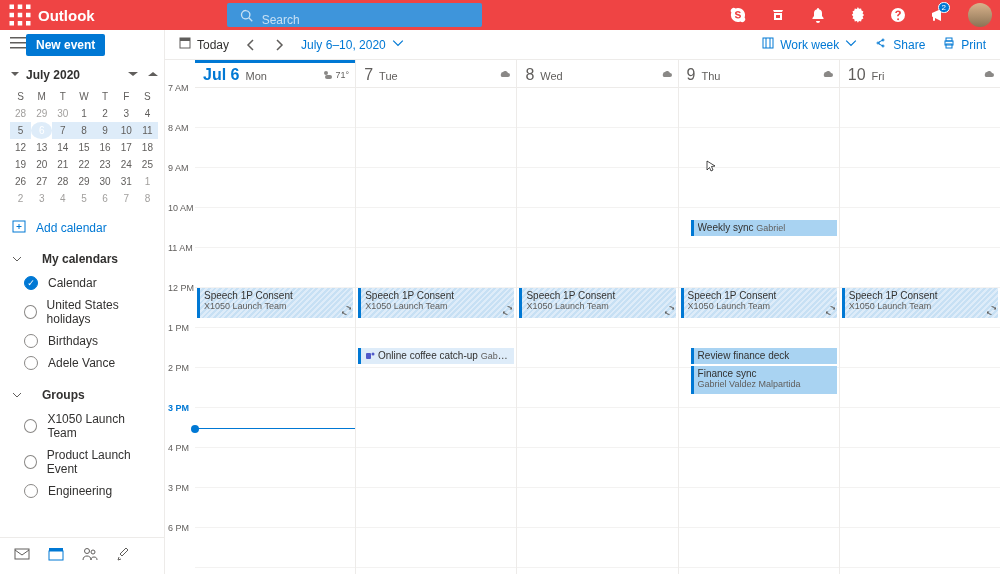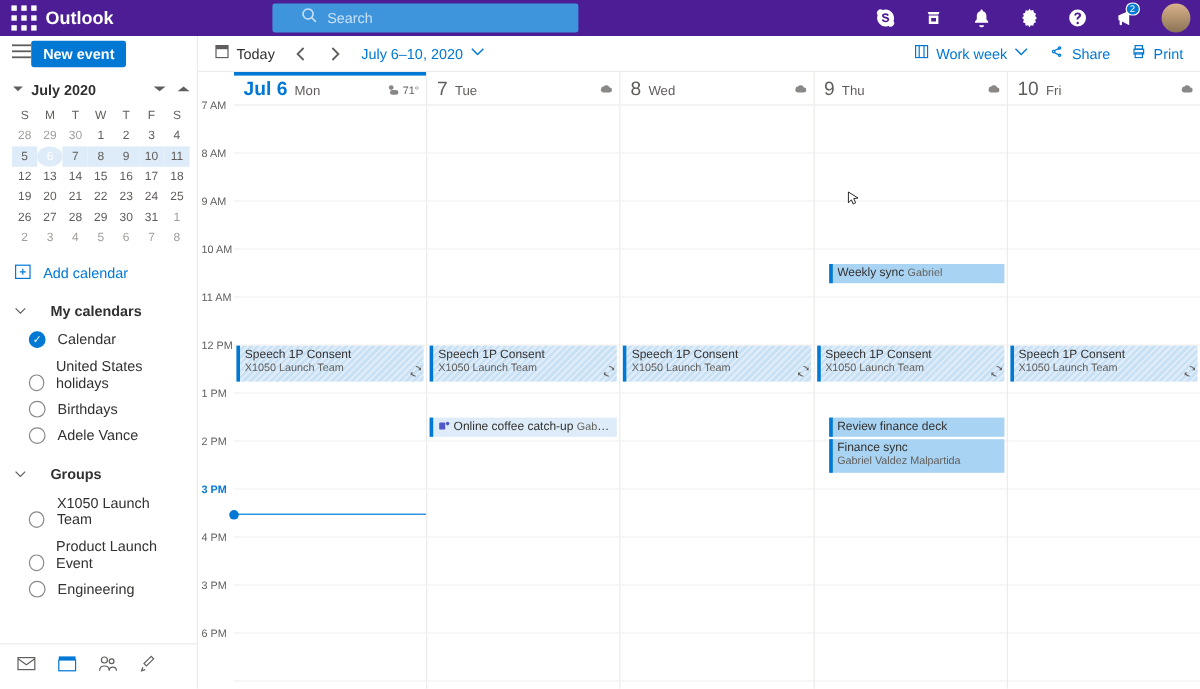--- a/index.html
+++ b/index.html
@@ -1,23 +1,23 @@
 <!DOCTYPE html>
 <html><head>
 <meta charset="utf-8">
 <style>
 * { margin: 0; padding: 0; box-sizing: border-box; font-family: "Segoe UI", Arial, sans-serif; }
 body { width: 1000px; height: 574px; overflow: hidden; background: #fff; display: flex; flex-direction: column; }
 
 
-.header { height: 30px; background: #4c1d95; display: flex; align-items: center; color: #fff; padding: 0 8px; }
+.header { height: 30px; background: #ef4444; display: flex; align-items: center; color: #fff; padding: 0 8px; }
 .waffle { width: 24px; height: 24px; display: flex; align-items: center; justify-content: center; cursor: pointer; }
 .waffle svg { fill: #fff; }
 .app-name { font-size: 15px; font-weight: 600; margin-left: 6px; margin-right: 40px; }
-.search-box { display: flex; align-items: center; background: #3e95db; height: 24px; width: 255px; border-radius: 2px; padding: 0 24px; margin-left: 92px; }
+.search-box { display: flex; align-items: flex-end; background: #3e95db; height: 24px; width: 255px; border-radius: 2px; padding: 0 13px; margin-left: 92px; }
 .search-box svg { fill: #c7e0f4; width: 14px; height: 14px; }
 .search-box input { background: transparent; border: none; outline: none; color: #c7e0f4; font-size: 12px; margin-left: 8px; width: 100%; }
 .search-box input::placeholder { color: #c7e0f4; }
 .header-right { margin-left: auto; display: flex; gap: 12px; align-items: center; }
 .header-right .icon-btn { width: 28px; height: 30px; display: flex; align-items: center; justify-content: center; cursor: pointer; position: relative; }
 .header-right svg { fill: #fff; width: 16px; height: 16px; }
 .avatar { width: 24px; height: 24px; border-radius: 50%; background: linear-gradient(#d9b38c,#8b7355); margin-left: 4px; cursor: pointer; }
 .badge { position: absolute; top: 2px; right: 2px; background: #0078d4; color: #fff; font-size: 8px; border-radius: 8px; padding: 0 3px; border: 1px solid #fff; }
 
 
@@ -42,21 +42,21 @@
 .mini-grid .other-month { color: #a19f9d; }
 .mini-grid .today { background: #0078d4; color: #fff; border-radius: 50%; }
 .mini-grid .week-highlight { background: #deecf9; }
 
 .side-link { display: flex; align-items: center; gap: 10px; padding: 6px 12px; font-size: 12px; color: #0078d4; cursor: pointer; }
 .side-link svg { fill: #0078d4; width: 14px; height: 14px; }
 
 .side-section { padding: 4px 0; }
 .side-section-header { display: flex; align-items: center; gap: 20px; padding: 6px 12px; font-size: 12px; font-weight: 600; color: #323130; cursor: pointer; }
 .side-section-header svg { fill: #605e5c; width: 10px; height: 10px; }
-.cal-item { display: flex; align-items: flex-end; gap: 10px; padding: 4px 12px 4px 24px; font-size: 12px; color: #323130; cursor: pointer; }
+.cal-item { display: flex; align-items: center; gap: 10px; padding: 4px 12px 4px 24px; font-size: 12px; color: #323130; cursor: pointer; }
 .cal-radio { width: 14px; height: 14px; border-radius: 50%; border: 1px solid #8a8886; }
 .cal-radio.checked { background: #0078d4; border-color: #0078d4; display: flex; align-items: center; justify-content: center; }
 .cal-radio.checked::after { content: "✓"; color: #fff; font-size: 9px; }
 
 .sidebar-bottom { margin-top: auto; display: flex; gap: 18px; padding: 8px 14px; border-top: 1px solid #edebe9; }
 .sidebar-bottom span { cursor: pointer; }
 .sidebar-bottom svg { fill: #605e5c; width: 16px; height: 16px; }
 
 
 .main { flex: 1; display: flex; flex-direction: column; }

